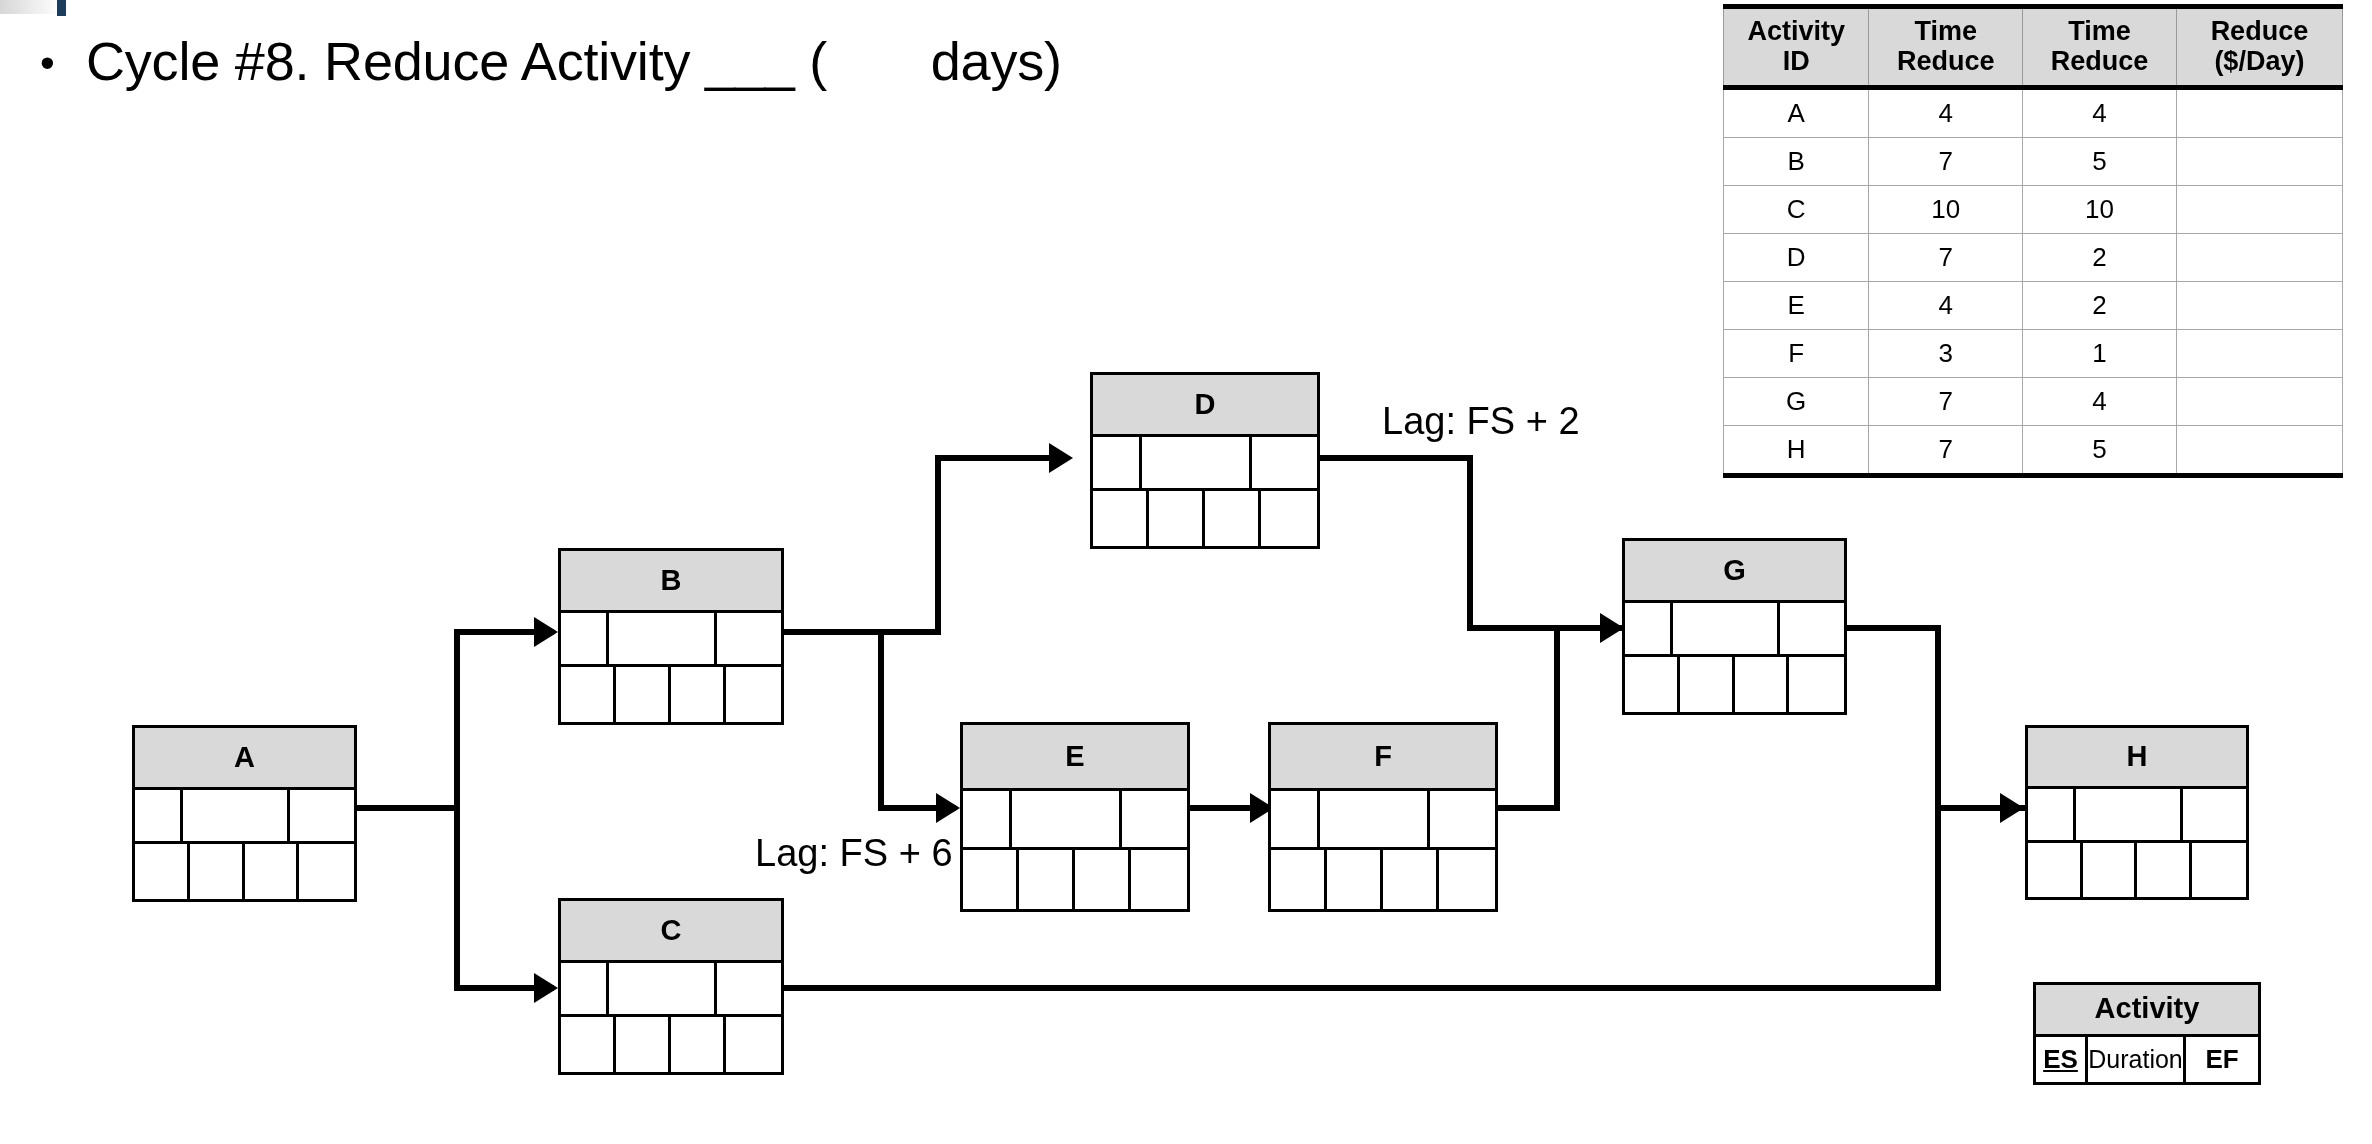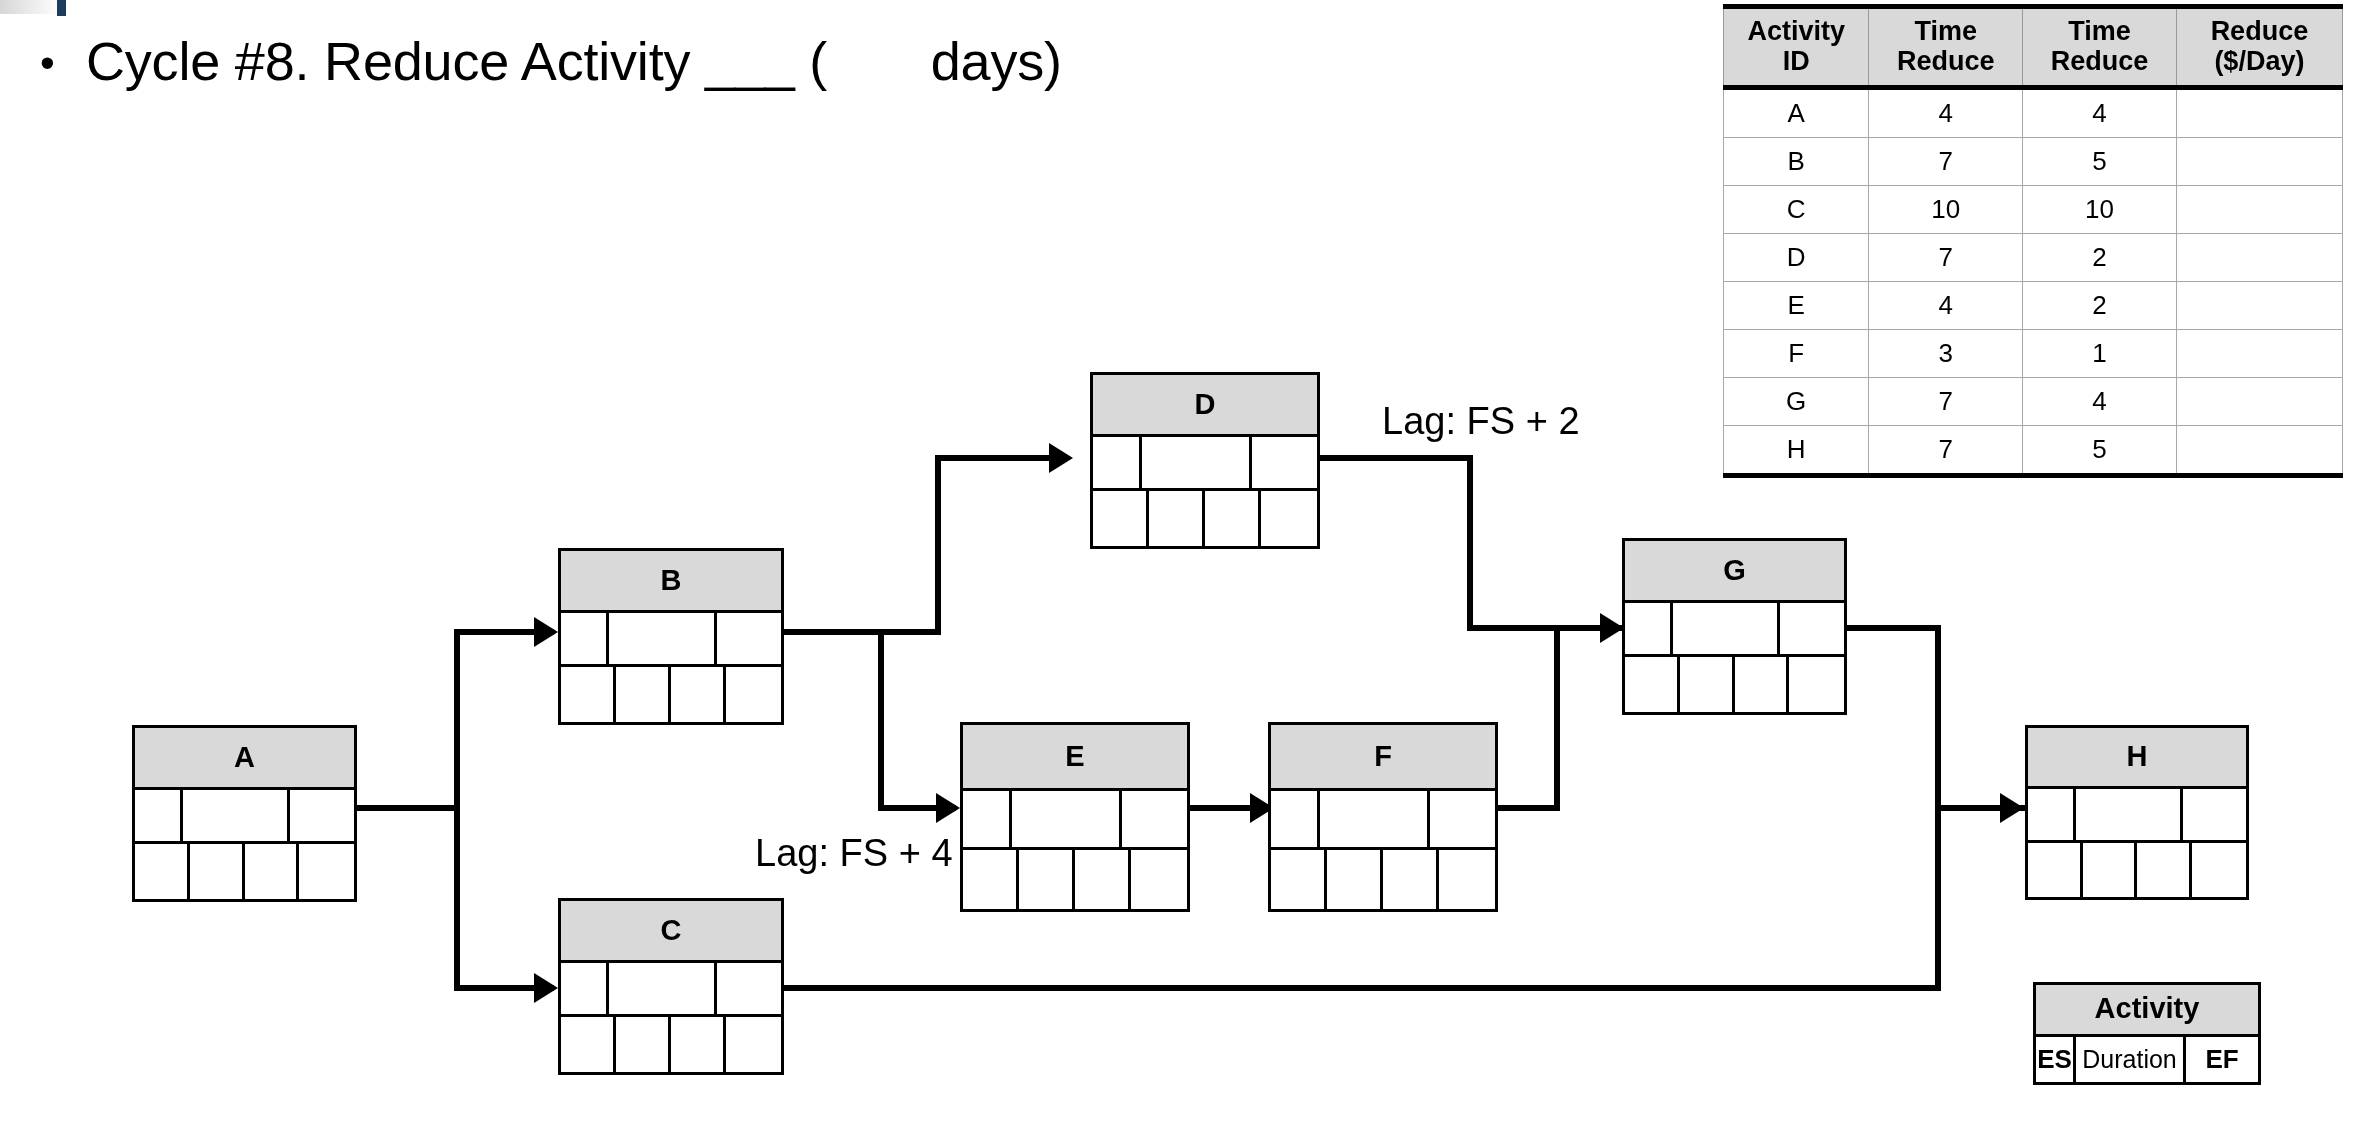--- a/index.html
+++ b/index.html
@@ -38,21 +38,21 @@
   
   #legend-key{position:absolute;left:2033px;top:982px;width:228px;}
   #legend-key .lg-head{border:3px solid #000;background:#d9d9d9;
      text-align:center;font-weight:bold;font-size:29px;padding:7px 0 9px;}
   #legend-key .lg-row{display:flex;border-left:3px solid #000;border-right:3px solid #000;
      border-bottom:3px solid #000;}
   #legend-key .lg-cell{border-right:3px solid #000;height:45px;line-height:45px;
      text-align:center;font-size:26px;font-weight:bold;box-sizing:border-box;}
   #legend-key .lg-cell:last-child{border-right:none;}
   #legend-key .lg-cell.dur{font-weight:normal;font-size:25px;}
-  #legend-key .r1 .c-es{width:40px;}
+  #legend-key .r1 .c-es{width:52px;text-decoration:underline;}
   #legend-key .r1 .c-dur{flex:1;}
   #legend-key .r1 .c-ef{width:72px;}
   #legend-key .r2 .lg-cell{width:25%;}
 
   
   .node{position:absolute;box-sizing:border-box;border:3px solid #000;background:#fff;}
   .node .nd-head{height:36%;background:#d9d9d9;border-bottom:3px solid #000;
      display:flex;align-items:center;justify-content:center;
      font-weight:bold;font-size:29px;box-sizing:border-box;}
   .node .nd-r1{height:32%;display:flex;border-bottom:3px solid #000;box-sizing:border-box;}
@@ -198,21 +198,21 @@
 <div class="ln v" style="left:1554px; top:625px; height:186px;"></div>
 
 <div class="ln h" style="left:1845px; top:625px; width:96px;"></div>
 <div class="ln v" style="left:1935px; top:625px; height:366px;"></div>
 <div class="ln h" style="left:1935px; top:805px; width:92px;"></div>
 <div class="arw" style="left:2000px; top:793px;"></div>
 
 <div class="ln h" style="left:783px; top:985px; width:1158px;"></div>
 
 <div class="lag-label" style="left:1382px; top:400px;text-align:center;">Lag: FS + 2</div>
-<div class="lag-label" style="left:755px; top:832px;">Lag: FS + 4</div>
+<div class="lag-label" style="left:755px; top:832px;">Lag: FS + 6</div>
 
 <div class="node" id="node-A" style="left:132px; top:725px; width:225px; height:177px;">
     <div class="nd-head">A</div>
     <div class="nd-r1">
       <div class="nd-c c-es"></div>
       <div class="nd-c c-dur"></div>
       <div class="nd-c c-ef"></div>
     </div>
     <div class="nd-r2">
       <div class="nd-c"></div>

